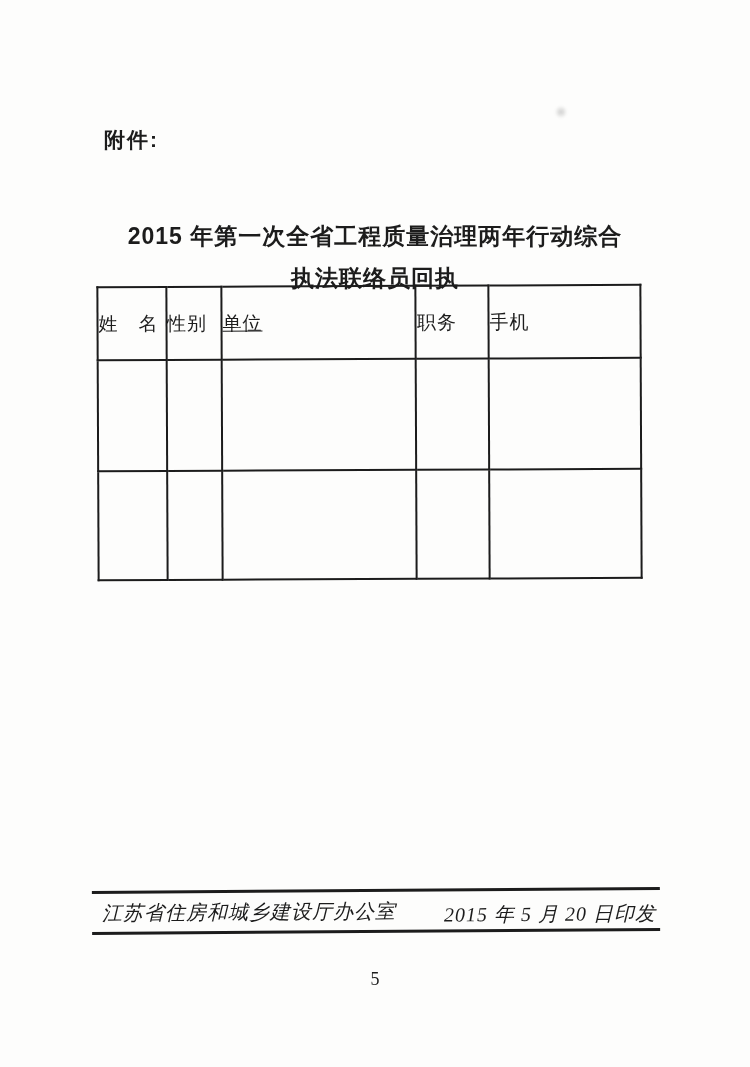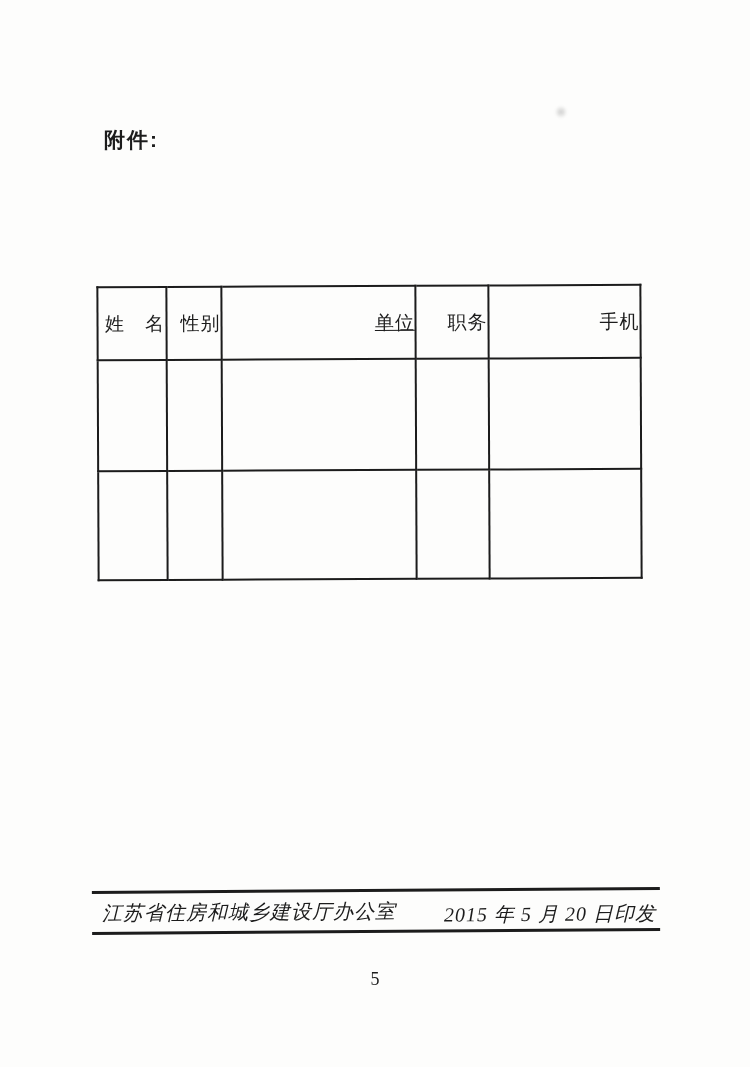--- a/index.html
+++ b/index.html
@@ -53,21 +53,21 @@
     width: 545px;
     border-collapse: collapse;
     table-layout: fixed;
     transform: rotate(-0.25deg);
   }
   .reply-table td, .reply-table th {
     border: 2px solid var(--ink);
     font-family: "Liberation Serif", serif;
     font-weight: normal;
     font-size: 19px;
-    text-align: right;
+    text-align: left;
     vertical-align: middle;
     color: var(--ink);
     letter-spacing: 1px;
   }
   .reply-table tr.header-row  { height: 73px; }
   .reply-table tr.data-row-1  { height: 111px; }
   .reply-table tr.data-row-2  { height: 109px; }
   .col-name   { width: 68px; }
   .col-gender { width: 55px; margin-left: 30px; }
   .col-unit   { width: 193px; text-decoration: underline; }
@@ -128,20 +128,24 @@
 </style>
 </head>
 <body>
 
 <div class="page">
 
   <span class="attachment-label">附件:</span>
 
   <div class="scan-artifact"></div>
 
+  <div class="doc-title">
+    <div>2015 年第一次全省工程质量治理两年行动综合</div>
+    <div>执法联络员回执</div>
+  </div>
 
   <table class="reply-table">
     <tbody>
       <tr class="header-row">
         <th class="col-name">姓　名</th>
         <th class="col-gender">性别</th>
         <th class="col-unit">单位</th>
         <th class="col-duty">职务</th>
         <th class="col-phone">手机</th>
       </tr>

